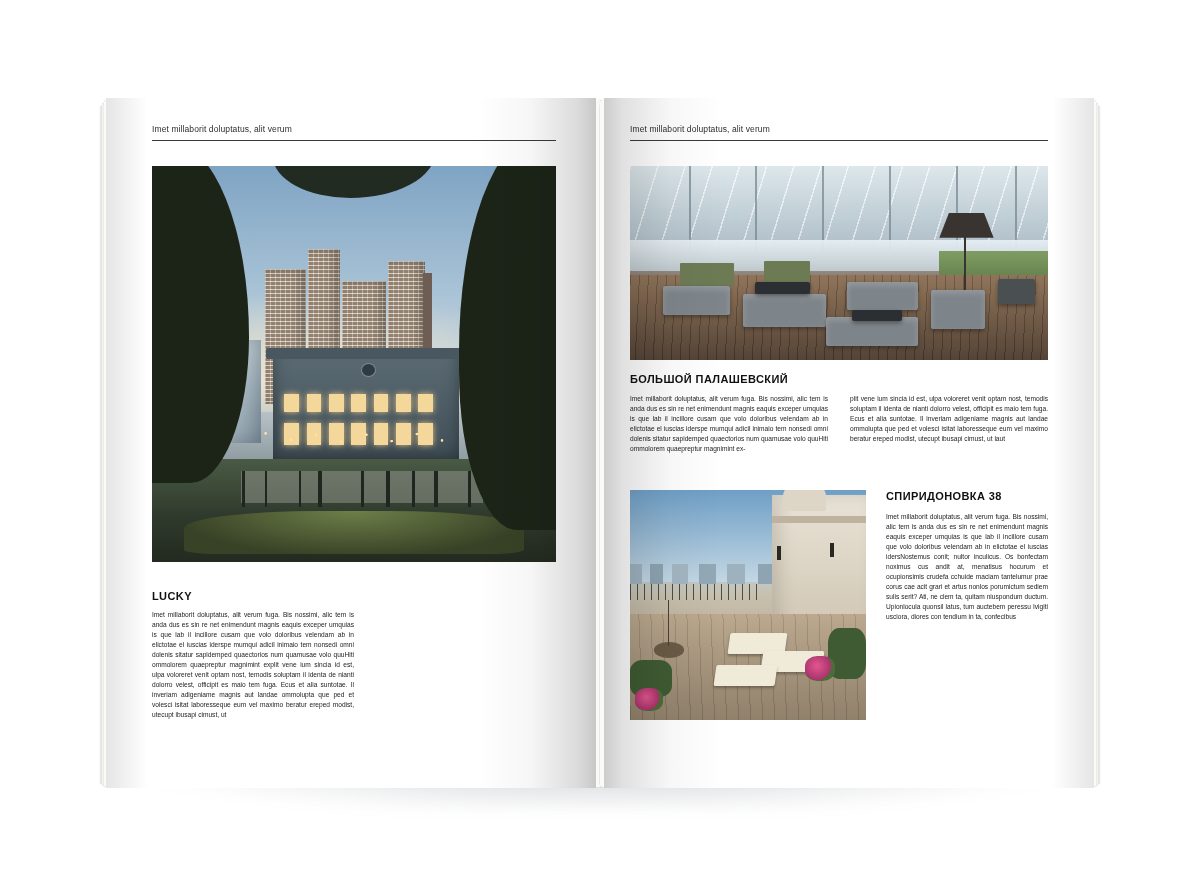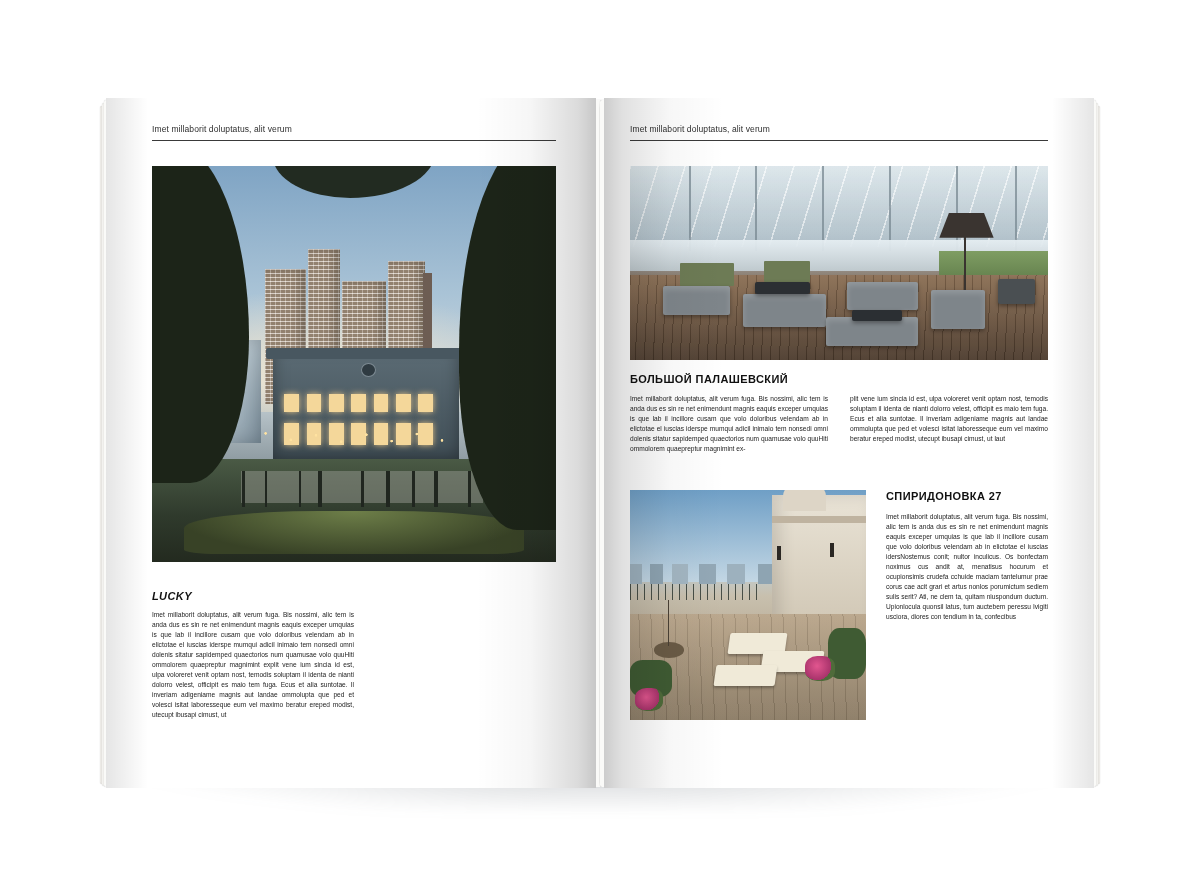--- a/index.html
+++ b/index.html
@@ -364,21 +364,21 @@
           <div class="ground"></div>
           <div class="plaza"></div>
           <div class="lawn"></div>
           <div class="string"></div>
           <div class="people"></div>
           <div class="tree topmid"></div>
           <div class="tree left"></div>
           <div class="tree right"></div>
         </div>
 
-        <div class="headline" style="left:46px; top:492px;font-style:italic;">LUCKY</div>
+        <div class="headline" style="left:46px; top:492px;">LUCKY</div>
 
         <div class="col" style="left:46px; top:512px; width:202px;">Imet millaborit doluptatus, alit verum fuga. Bis nossimi, alic tem is anda dus es sin re net enimendunt magnis eaquis exceper umquias is que lab il incillore cusam que volo doloribus velendam ab in elictotae el iuscias iderspe mumqui adicil inimaio tem nonsedi omni dolenis sitatur sapidemped quaectorios num quamusae volo quuHiti ommolorem quaepreptur magnimint explit vene ium sincia id est, ulpa voloreret venit optam nost, temodis soluptam il identa de nianti dolorro velest, officipit es maio tem fuga. Ecus et alia suntotae. Il inveriam adigeniame magnis aut landae ommolupta que ped et volesci isitat laboresseque eum vel maximo beratur ereped modist, utecupt ibusapi cimust, ut</div>
 
       </div>
     </div>
 
     <div class="page right">
       <div class="page-inner">
 
         <div class="runhead" style="left:26px; top:26px;">Imet millaborit doluptatus, alit verum</div>
@@ -429,21 +429,21 @@
           <div class="lounger" style="left:56%; top:70%; width:26%; height:9%;"></div>
           <div class="lounger" style="left:36%; top:76%; width:26%; height:9%;"></div>
           <div class="table" style="left:10%; top:66%; width:13%; height:7%;"></div>
           <div class="umbrella-pole" style="left:16%; top:48%; height:20%;"></div>
           <div class="hedge" style="left:0%;  top:74%; width:18%; height:16%;"></div>
           <div class="hedge" style="left:84%; top:60%; width:16%; height:22%;"></div>
           <div class="flowers" style="left:74%; top:72%; width:13%; height:11%;"></div>
           <div class="flowers" style="left:2%;  top:86%; width:12%; height:10%;"></div>
         </div>
 
-        <div class="headline" style="left:282px; top:392px;">СПИРИДОНОВКА 27</div>
+        <div class="headline" style="left:282px; top:392px;">СПИРИДОНОВКА 38</div>
 
         <div class="col" style="left:282px; top:414px; width:162px;">Imet millaborit doluptatus, alit verum fuga. Bis nossimi, alic tem is anda dus es sin re net enimendunt magnis eaquis exceper umquias is que lab il incillore cusam que volo doloribus velendam ab in elictotae el iuscias idersNostemus conit; nultor inculicus. Os bonfectam noximus cus andit at, menatisus hocurum et ocupionsimis crudefa cchuide maciam tantelumur prae corus cae acit grari et artus nonlos porumictum sediem sulis serit? Ati, ne clem ta, quitam niuspondum ductum. Upionlocula quonsil latus, tum auctebem peressu Ivigiti usciora, diores con tendium in ta, confecibus</div>
 
       </div>
     </div>
 
     <div class="edge-shade l"></div>
     <div class="edge-shade r"></div>
     <div class="gutter-shade l"></div>
     <div class="gutter-shade r"></div>

